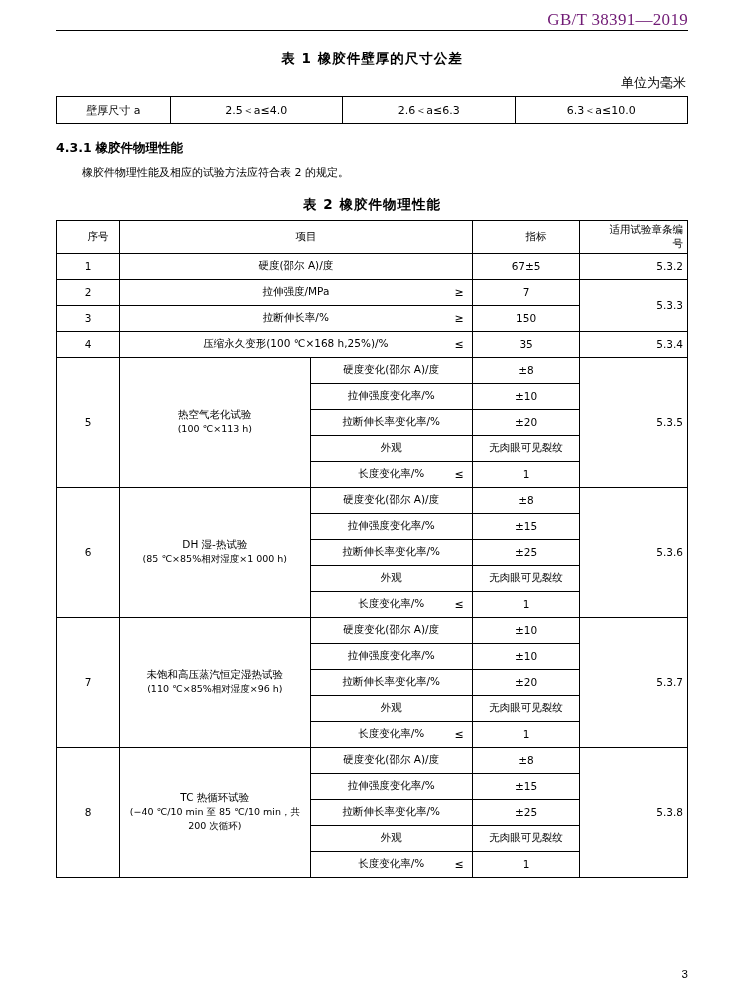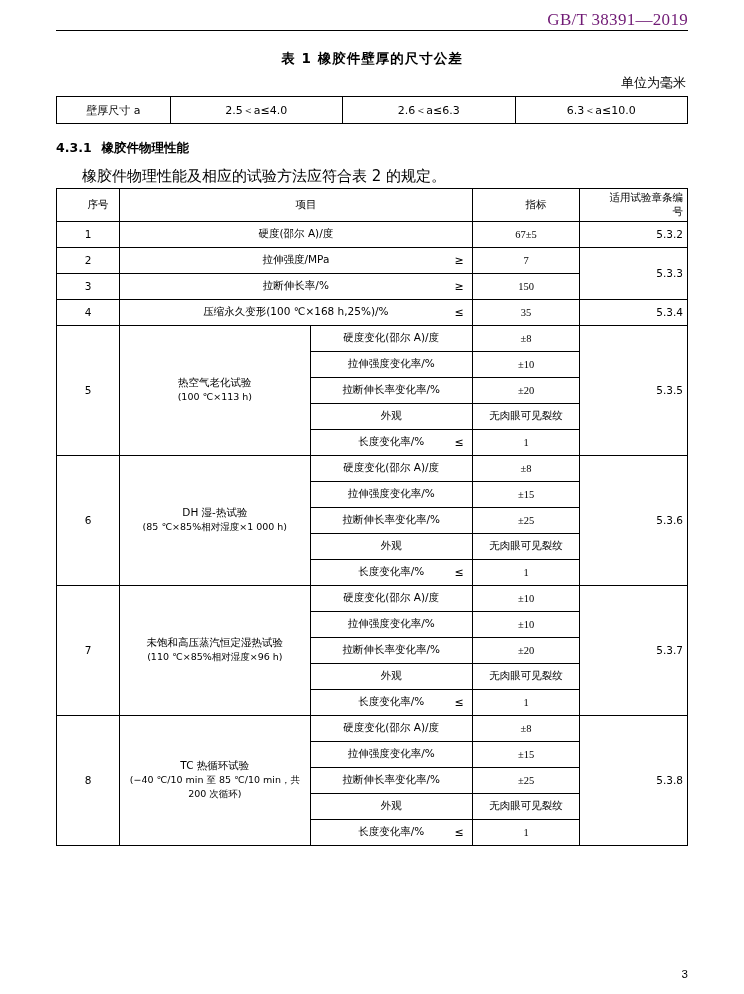--- a/index.html
+++ b/index.html
@@ -84,24 +84,24 @@
     font-weight: bold;
     margin: 22px 0 4px 0;
   }
   h3.sec .num { margin-right: 14px; }
   h4.sec2 {
     font-family: "DejaVu Sans", sans-serif;
     font-size: 12.5px;
     font-weight: bold;
     margin: 16px 0 4px 0;
   }
-  h4.sec2 .num { margin-right: 10px; }
+  h4.sec2 .num { margin-right: 4px; }
   p.body {
     font-family: "DejaVu Sans", sans-serif;
-    font-size: 15px;
+    font-size: 11px;
     margin: 8px 0 0 0;
     text-indent: 26px;
     line-height: 1.5;
   }
 
   table.t2 {
     font-size: 10.5px;
   }
   table.t2 td, table.t2 th {
     border: 1px solid #000;
@@ -112,21 +112,21 @@
   table.t2 th {
     text-align: center;
     font-weight: normal;
     padding-left: 24px;
   }
   table.t2 .c { text-align: center; }
   table.t2 .l { text-align: center; padding-left: 4px; }
   table.t2 .idx { width: 40px; }
   table.t2 .item { width: 218px; }
   table.t2 .sub { width: 186px; }
-  table.t2 .spec { width: 96px; font-family: Liberation Serif, serif; }
+  table.t2 .spec { width: 96px; }
   table.t2 .clause { width: 96px; text-align: right; }
   .rel { position: relative; }
   .cmp {
     position: absolute;
     right: 8px;
     top: 50%;
     transform: translateY(-50%);
     font-size: 11px;
   }
   .small {
@@ -166,20 +166,21 @@
       </tbody>
     </table>
 
 
     <h4 class="sec2">
       <span class="num">4.3.1</span><span>橡胶件物理性能</span>
     </h4>
 
     <p class="body">橡胶件物理性能及相应的试验方法应符合表 2 的规定。</p>
 
+    <div class="table-caption">表 2   橡胶件物理性能</div>
 
     <table class="t2">
       <tbody>
         <tr>
           <th class="idx c" rowspan="1">序号</th>
           <th class="c" colspan="2">项目</th>
           <th class="spec c">指标</th>
           <th class="clause c">适用试验章条编号</th>
         </tr>
 

